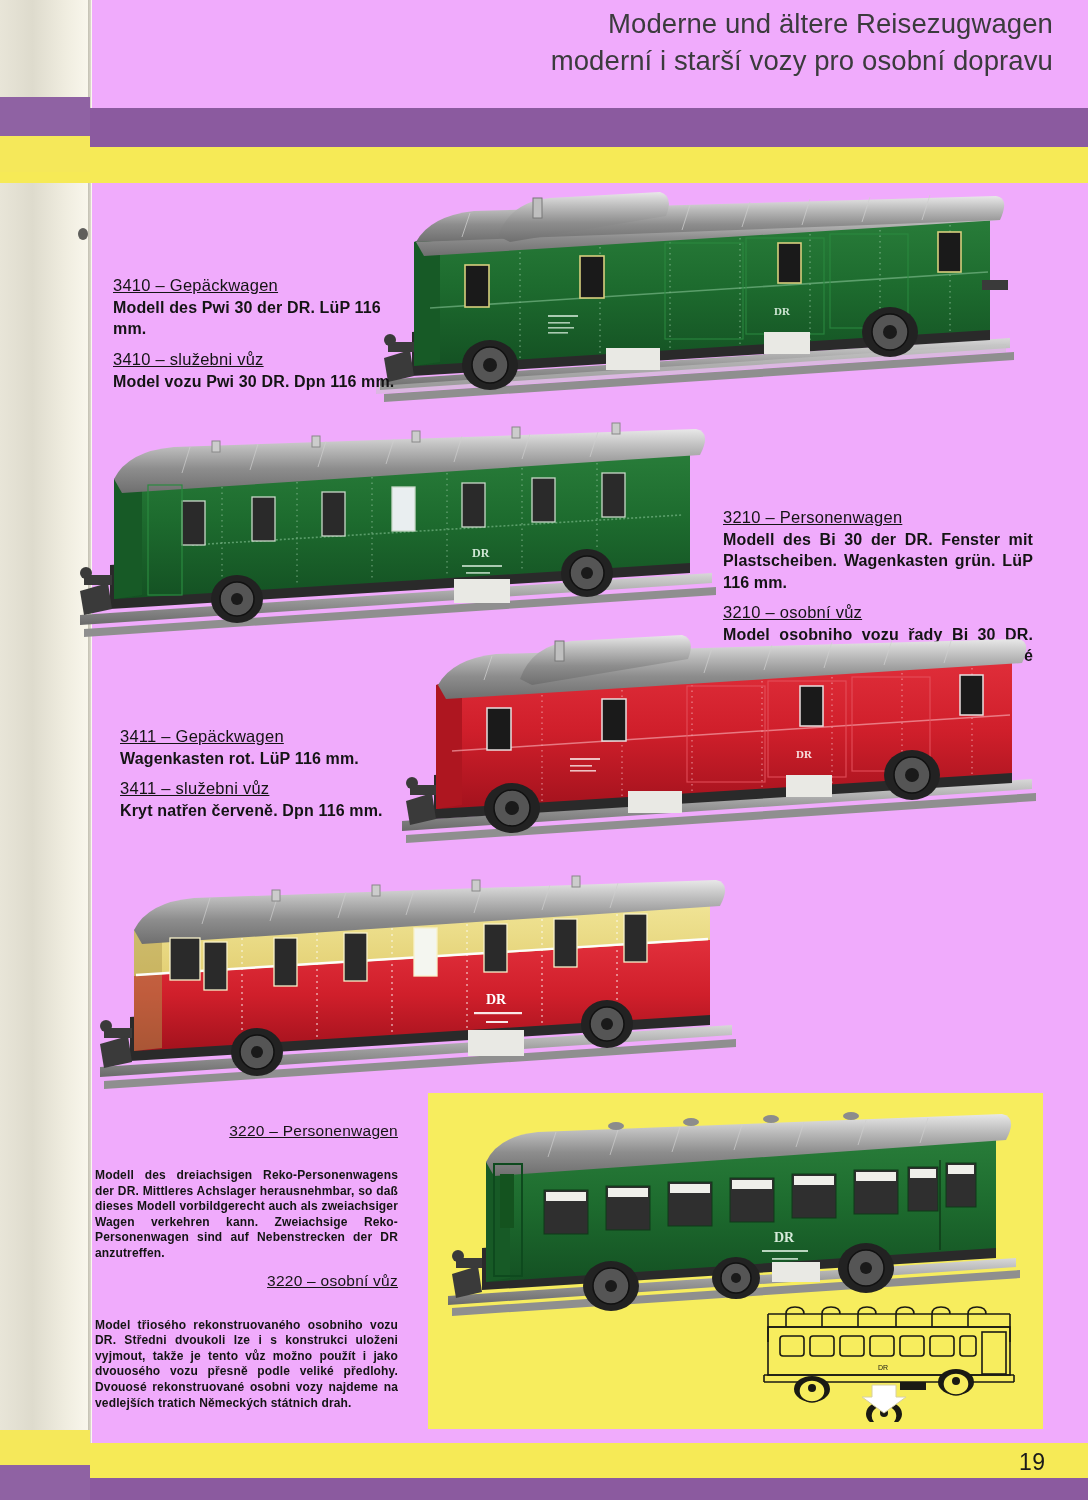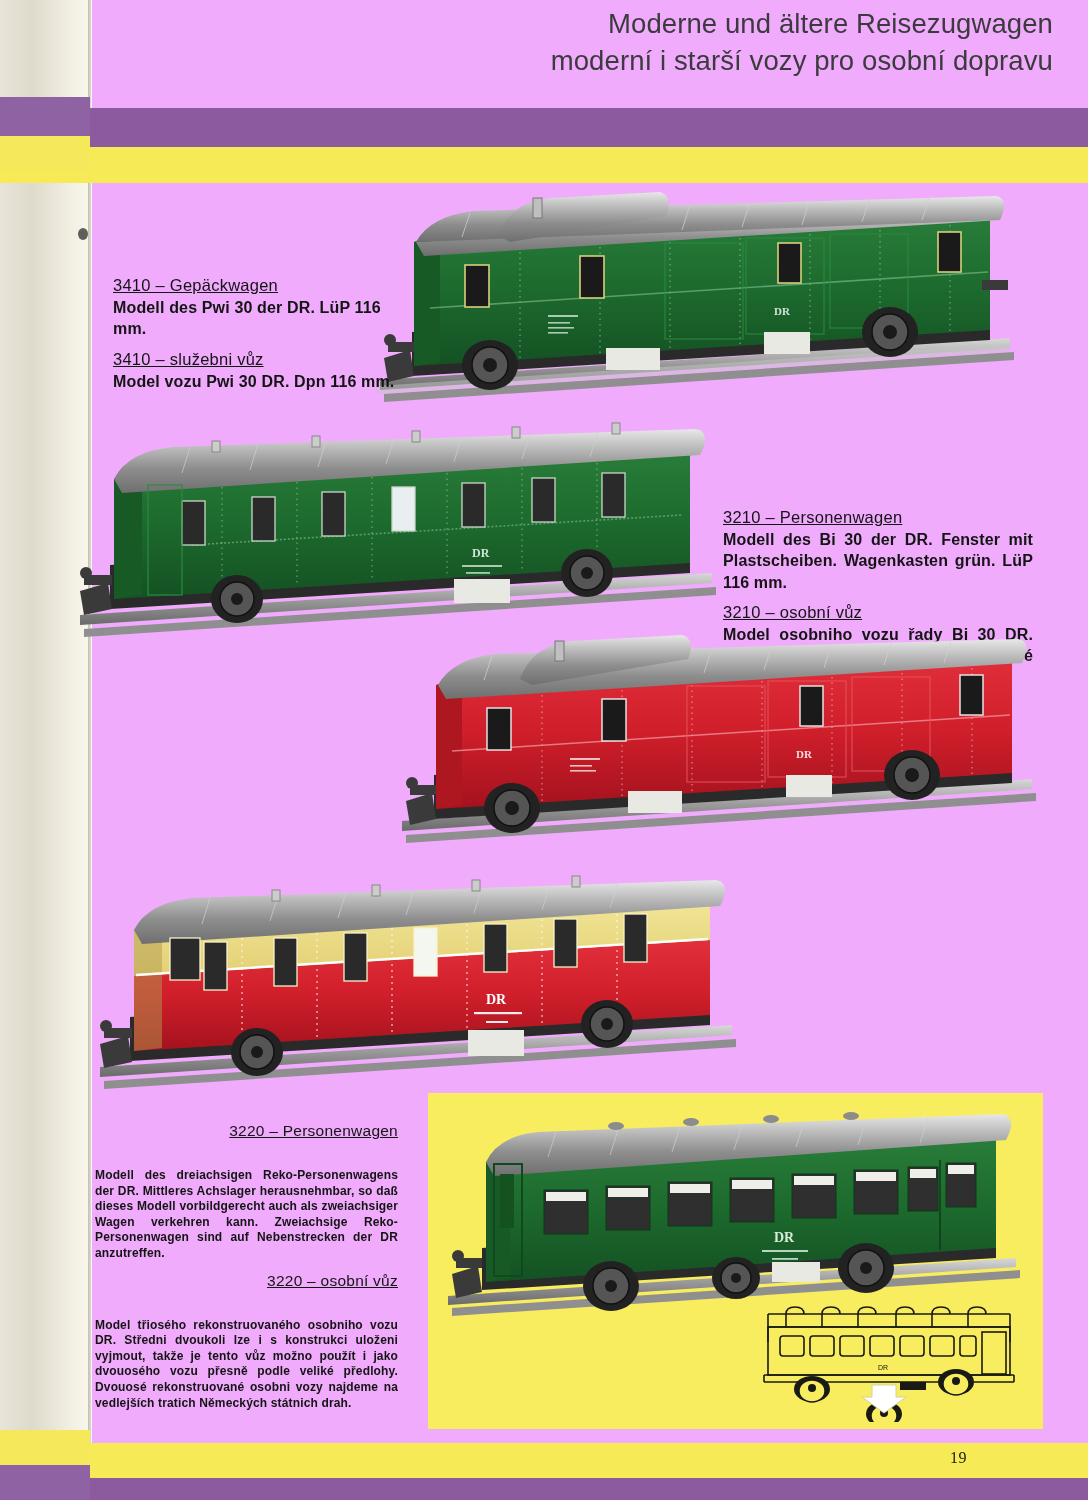--- a/index.html
+++ b/index.html
@@ -65,22 +65,22 @@
   .yellow-panel{
     position:absolute;left:428px;top:1093px;width:615px;height:336px;background:#f7ed5e;
   }
 
   
   .logo{position:absolute;left:106px;top:1315px;width:130px;height:110px;}
   .logo svg{display:block;}
 
   
   .pageno{
-    position:absolute;left:950px;top:1449px;font-size:16px;color:#1a1a1a;
-    font-weight:400;letter-spacing:.5px;font-family:Liberation Serif, serif;
+    position:absolute;left:1019px;top:1449px;font-size:23px;color:#1a1a1a;
+    font-weight:400;letter-spacing:.5px;
   }
 
   
   .model{position:absolute;}
   .model svg{display:block;}
 </style>
 </head>
 <body>
 
 <div id="page">
@@ -381,20 +381,27 @@
           <circle cx="20" cy="158" r="6"></circle>
       <polygon points="14,176 40,168 44,194 18,200"></polygon>
     </g>
     <g fill="#e9e9e4">
       <rect x="236" y="166" width="54" height="22"></rect>
           <rect x="394" y="150" width="46" height="22"></rect>
     </g>
   </svg>
   </div>
 
+  <div class="cap cap-3411">
+    <div class="t1">3411 – Gepäckwagen</div>
+    <div class="t2">Wagenkasten rot. LüP 116 mm.</div>
+    <div class="gap"></div>
+    <div class="t1">3411 – služebni  vůz</div>
+    <div class="t2">Kryt natřen červeně. Dpn 116 mm.</div>
+  </div>
 
   <div class="model" style="left:82px;top:862px;">
   <svg width="660" height="235" viewBox="0 0 660 235">
     <g>
       <polygon points="18,205 650,163 650,173 18,215" fill="url(#railG)"></polygon>
       <polygon points="22,219 654,177 654,185 22,227" fill="#8f8f8f"></polygon>
     </g>
     <polygon points="48,155 628,115 628,163 48,199" fill="#2a2a2a"></polygon>
 
     <polygon points="52,112 628,76 628,153 52,189" fill="url(#redG)"></polygon>

